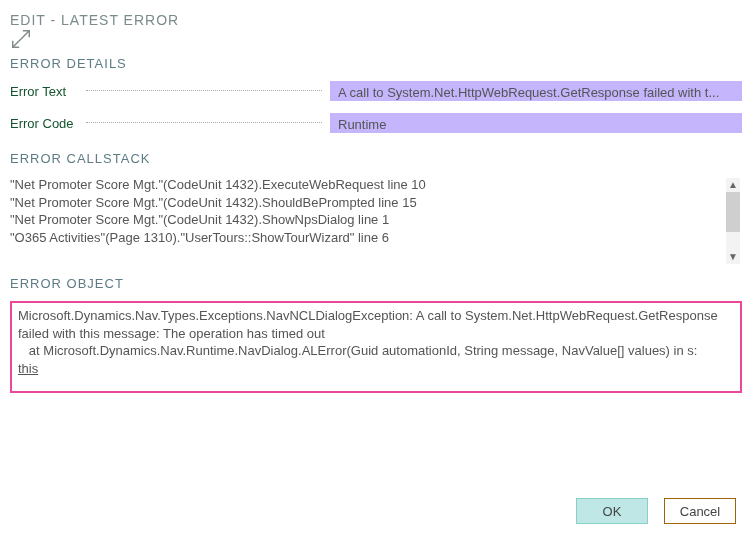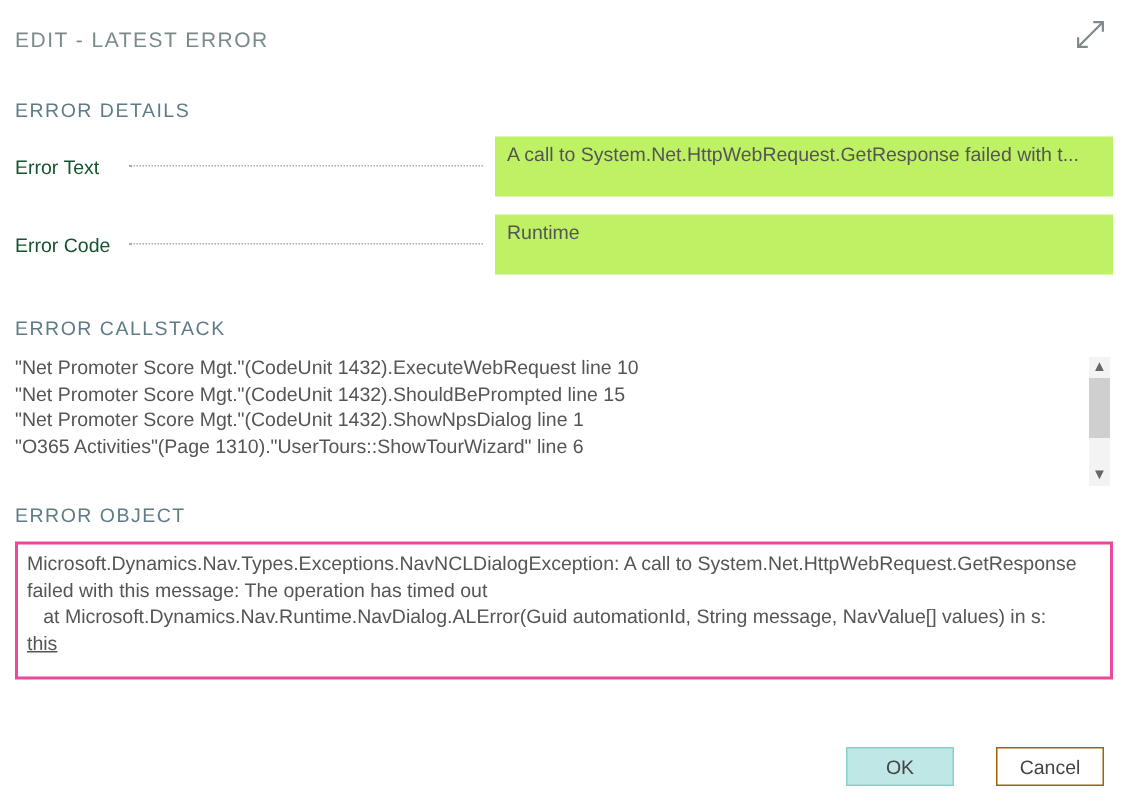--- a/index.html
+++ b/index.html
@@ -9,59 +9,59 @@
     color: #555;
     background: #fff;
     width: 752px;
     height: 536px;
     overflow: hidden;
     position: relative;
   }
   .header {
     display: flex;
     justify-content: space-between;
-    align-items: flex-end;
+    align-items: flex-start;
     padding: 12px 14px 6px 10px;
+    flex-direction: column;
   }
   .header-title {
     color: #7b8a8b;
     font-size: 14px;
     letter-spacing: 1px;
   }
   .expand-icon { width: 22px; height: 22px; cursor: pointer; }
   .content { padding: 0 10px; }
   .section-title {
     color: #5f7c86;
     font-size: 13px;
     letter-spacing: 1px;
-    margin-top: 26px;
     margin-bottom: 10px;
   }
   .field-row {
     display: flex;
     align-items: center;
     margin-bottom: 12px;
   }
   .field-label {
     width: 70px;
     color: #14532d;
     flex-shrink: 0;
   }
   .dots {
     flex: 0 0 236px;
     border-bottom: 1px dotted #aaa;
     height: 0;
     margin: 0 8px 2px 6px;
   }
   .field-value {
     flex: 1;
-    background: #bef264;
+    background: #c4b5fd;
     color: #555;
     padding: 4px 8px;
-    height: 40px;
+    height: 20px;
     line-height: 16px;
     overflow: hidden;
     white-space: nowrap;
     text-overflow: ellipsis;
   }
   .scroll-box {
     position: relative;
     width: 100%;
     border: none;
     margin-bottom: 10px;
@@ -112,21 +112,21 @@
     color: #555;
     line-height: 1.35;
     font-size: 13px;
     white-space: pre-wrap;
   }
   .footer {
     position: absolute;
     bottom: 12px;
     right: 16px;
     display: flex;
-    gap: 28px;
+    gap: 16px;
   }
   .btn {
     min-width: 72px;
     height: 26px;
     border: 1px solid #a16207;
     background: #fff;
     color: #444;
     font-size: 13px;
     cursor: pointer;
     padding: 0 12px;
@@ -161,21 +161,21 @@
     <div class="dots"></div>
     <div class="field-value">A call to System.Net.HttpWebRequest.GetResponse failed with t...</div>
   </div>
 
   <div class="field-row">
     <div class="field-label">Error Code</div>
     <div class="dots"></div>
     <div class="field-value">Runtime</div>
   </div>
 
-  <div class="section-title" style="margin-top:28px">ERROR CALLSTACK</div>
+  <div class="section-title" style="margin-top:18px">ERROR CALLSTACK</div>
 
   <div class="scroll-box" style="height:90px">
     <div class="inner">
       <div class="line">"Net Promoter Score Mgt."(CodeUnit 1432).ExecuteWebRequest line 10</div>
       <div class="line">"Net Promoter Score Mgt."(CodeUnit 1432).ShouldBePrompted line 15</div>
       <div class="line">"Net Promoter Score Mgt."(CodeUnit 1432).ShowNpsDialog line 1</div>
       <div class="line">"O365 Activities"(Page 1310)."UserTours::ShowTourWizard" line 6</div>
     </div>
     <div class="vtrack"></div>
     <div class="arrow" style="top:2px">▲</div>

